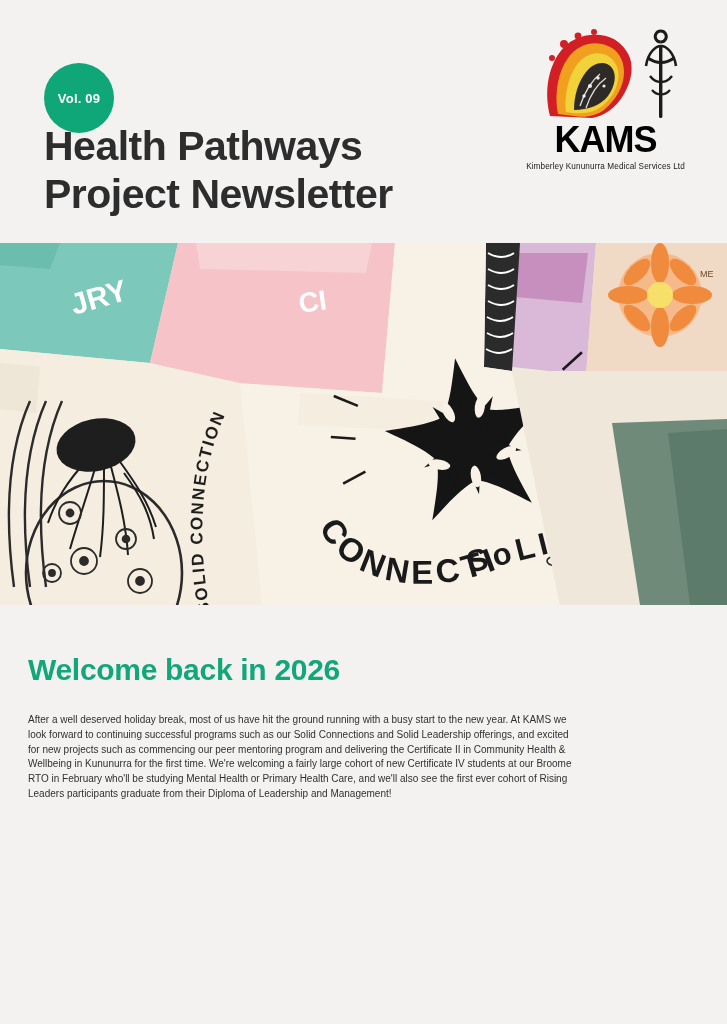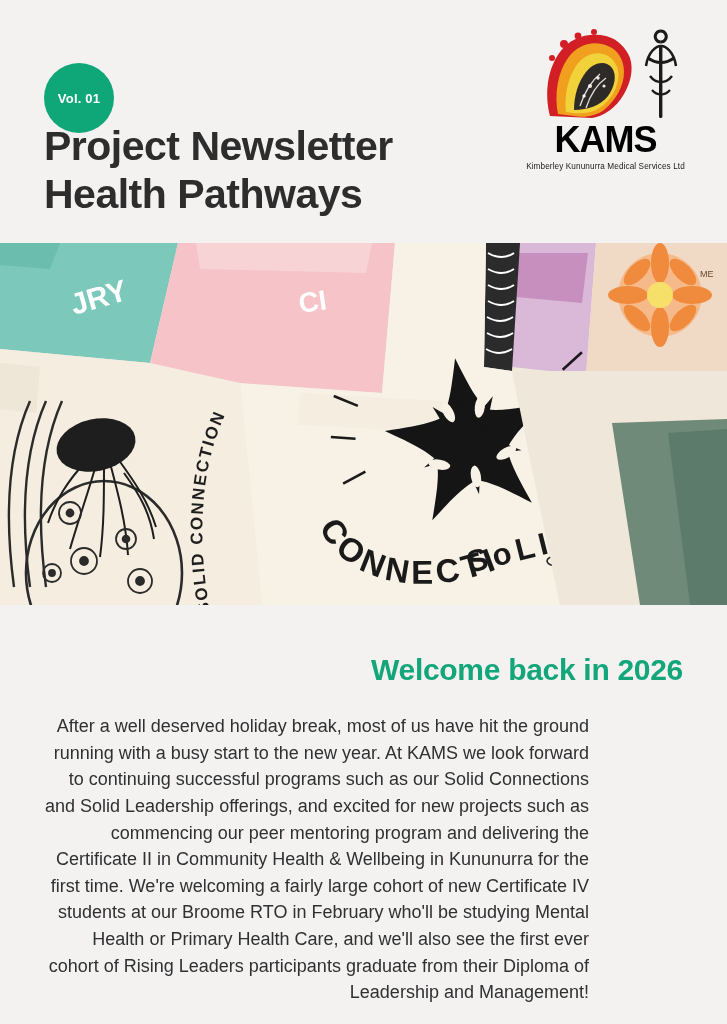--- a/index.html
+++ b/index.html
@@ -92,52 +92,51 @@
     position: relative;
     width: 727px;
     height: 362px;
     overflow: hidden;
     background: #ece6db;
   }
   .hero-canvas { position: absolute; inset: 0; }
 
   
   .content {
-    padding: 48px 44px 0 44px;
-    text-align: right;
+    padding: 48px 44px 0 28px;
   }
   .welcome-heading {
     color: #12a67a;
     font-size: 30px;
     font-weight: bold;
     margin: 0 0 26px 0;
     letter-spacing: -0.3px;
   }
   .para {
     color: #2f3032;
-    font-size: 18px;
+    font-size: 10px;
     line-height: 1.48;
     margin: 0 0 18px 0;
     max-width: 545px;
   }
 </style>
 </head>
 <body>
 
 <div class="page">
 
   <div class="header">
 
     <div class="vol-badge">
-      <span>Vol. 01</span>
+      <span>Vol. 09</span>
     </div>
 
     <div class="title-block">
+      <span class="title-line">Health Pathways</span>
       <span class="title-line">Project Newsletter</span>
-      <span class="title-line">Health Pathways</span>
     </div>
 
     <div class="logo">
       <div class="logo-mark">
         <svg width="175" height="92" viewBox="0 0 175 92" xmlns="http://www.w3.org/2000/svg">
 
           <path d="M32 88 C26 64 30 40 42 24 C52 10 70 4 88 8 C100 11 108 20 112 30 C116 42 112 56 106 66 C98 80 86 88 74 90 Z" fill="#d21f26"></path>
           <path d="M40 86 C36 66 40 44 50 30 C60 16 76 12 90 18 C100 22 106 32 106 44 C106 58 98 72 86 82 C78 88 66 90 56 88 Z" fill="#f0a01e"></path>
           <path d="M48 84 C46 68 50 50 58 38 C66 26 80 22 90 28 C98 33 102 42 100 52 C98 64 90 76 78 82 C70 86 58 86 48 84 Z" fill="#f2d23a"></path>
           <path d="M56 82 C56 68 60 54 68 44 C76 34 88 32 94 40 C99 47 97 58 90 68 C83 77 70 82 56 82 Z" fill="#2e2a28"></path>

